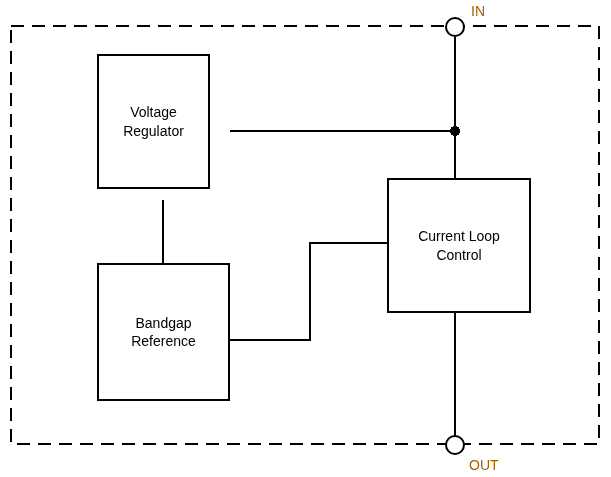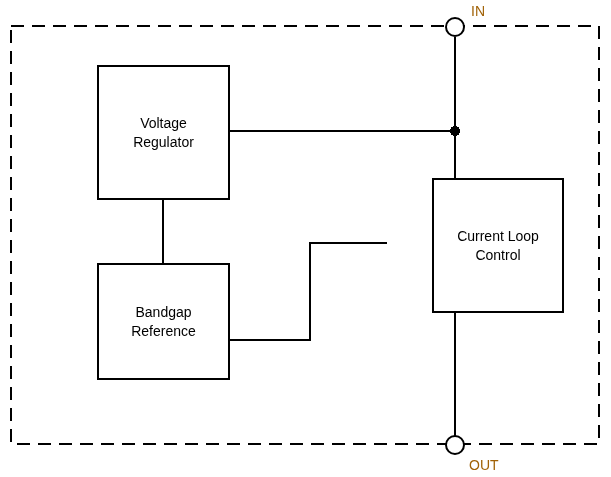--- a/index.html
+++ b/index.html
@@ -26,23 +26,23 @@
     background: #ffffff;
     display: flex;
     align-items: center;
     justify-content: center;
     text-align: center;
     font-size: 14px;
     line-height: 1.3;
     color: #000000;
   }
   .block .block-label { display: block; }
-  .block-vr    { left: 97px;  top: 65px;  width: 133px; height: 135px; }
-  .block-br    { left: 97px;  top: 263px; width: 133px; height: 117px; }
-  .block-clc   { left: 387px; top: 178px; width: 132px; height: 135px; margin-left: 45px; }
+  .block-vr    { left: 97px;  top: 54px;  width: 113px; height: 135px; }
+  .block-br    { left: 97px;  top: 263px; width: 133px; height: 138px; }
+  .block-clc   { left: 387px; top: 178px; width: 144px; height: 135px; }
   .block-vr  .block-label,
   .block-br  .block-label  { width: 90px; }
   .block-clc .block-label  { width: 105px; }
   .terminal {
     position: absolute;
     width: 20px; height: 20px;
     border: 2px solid #000000;
     border-radius: 50%;
     background: #ffffff;
   }

